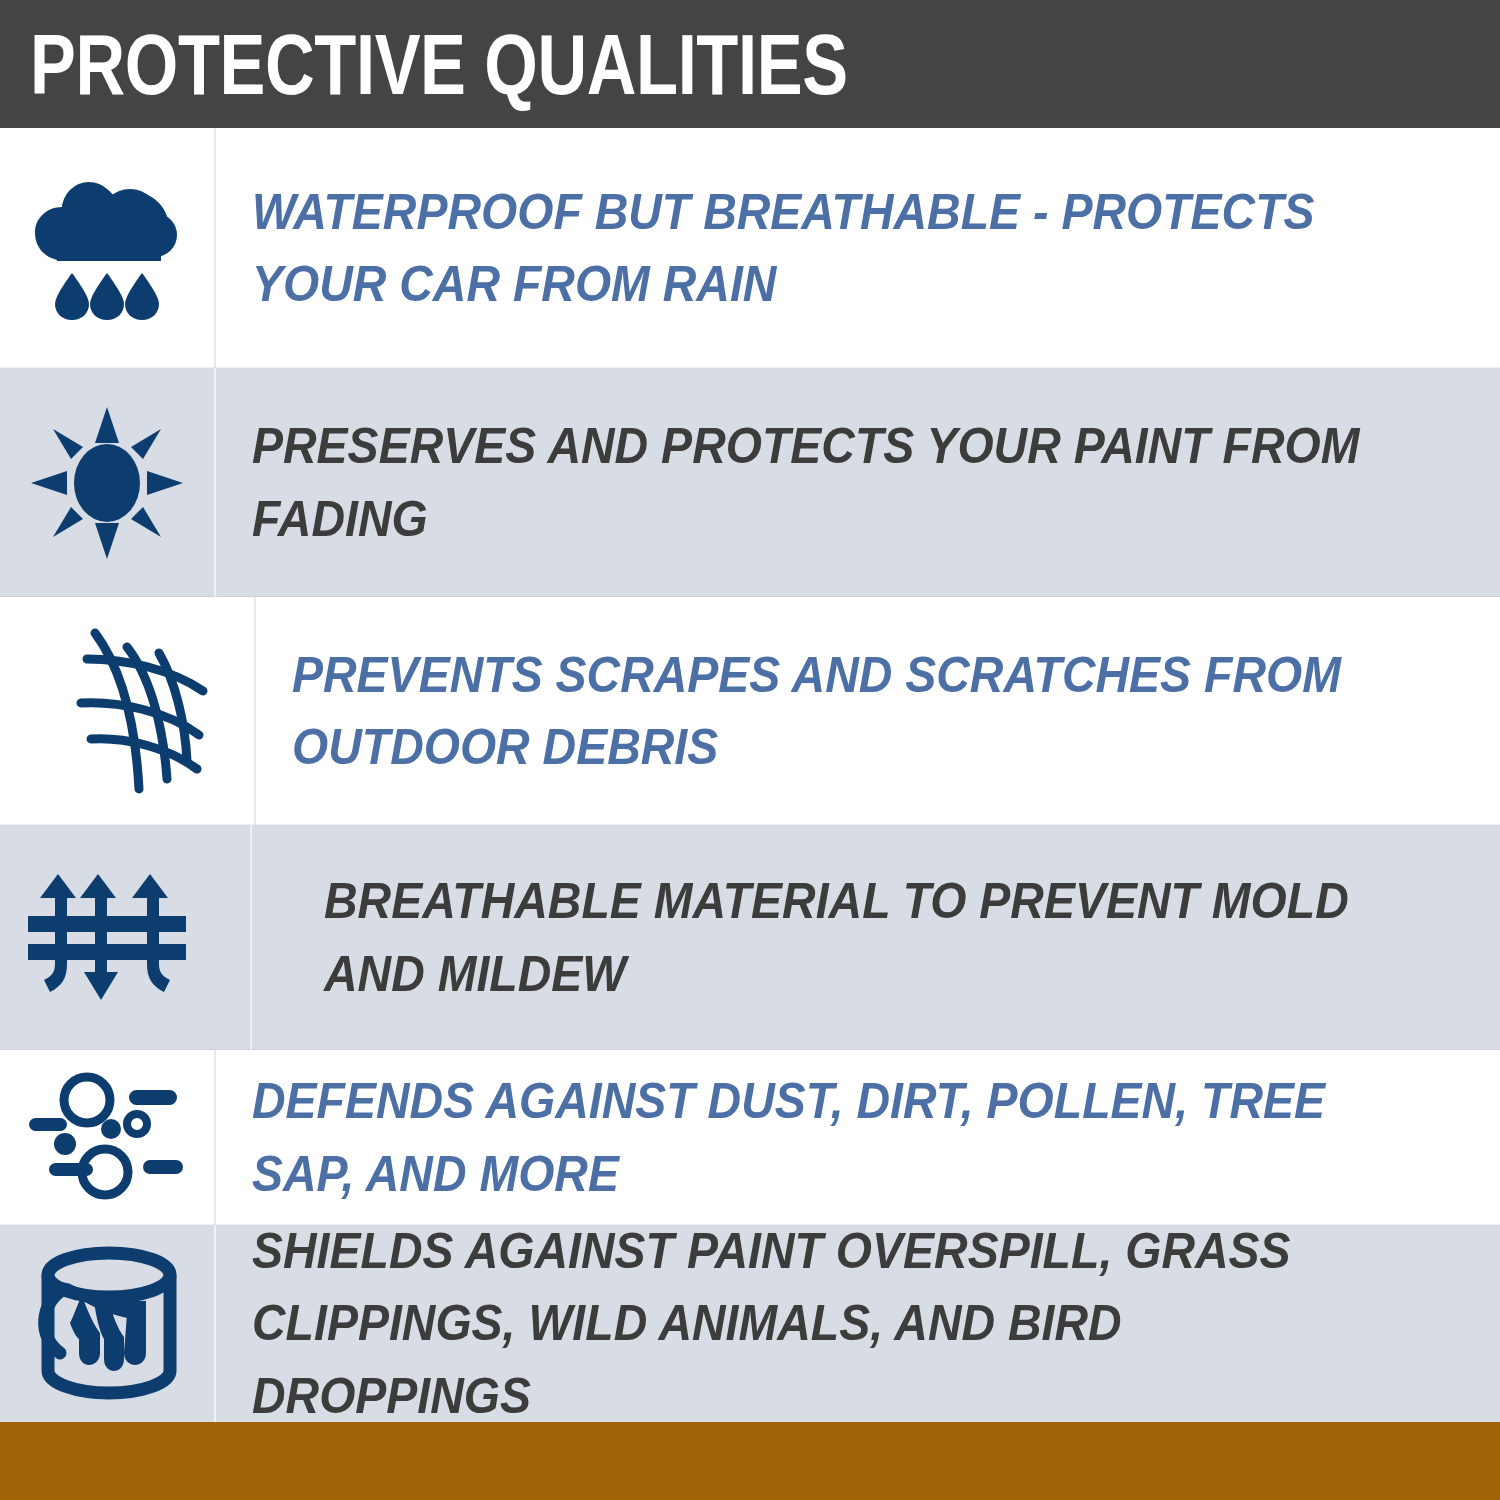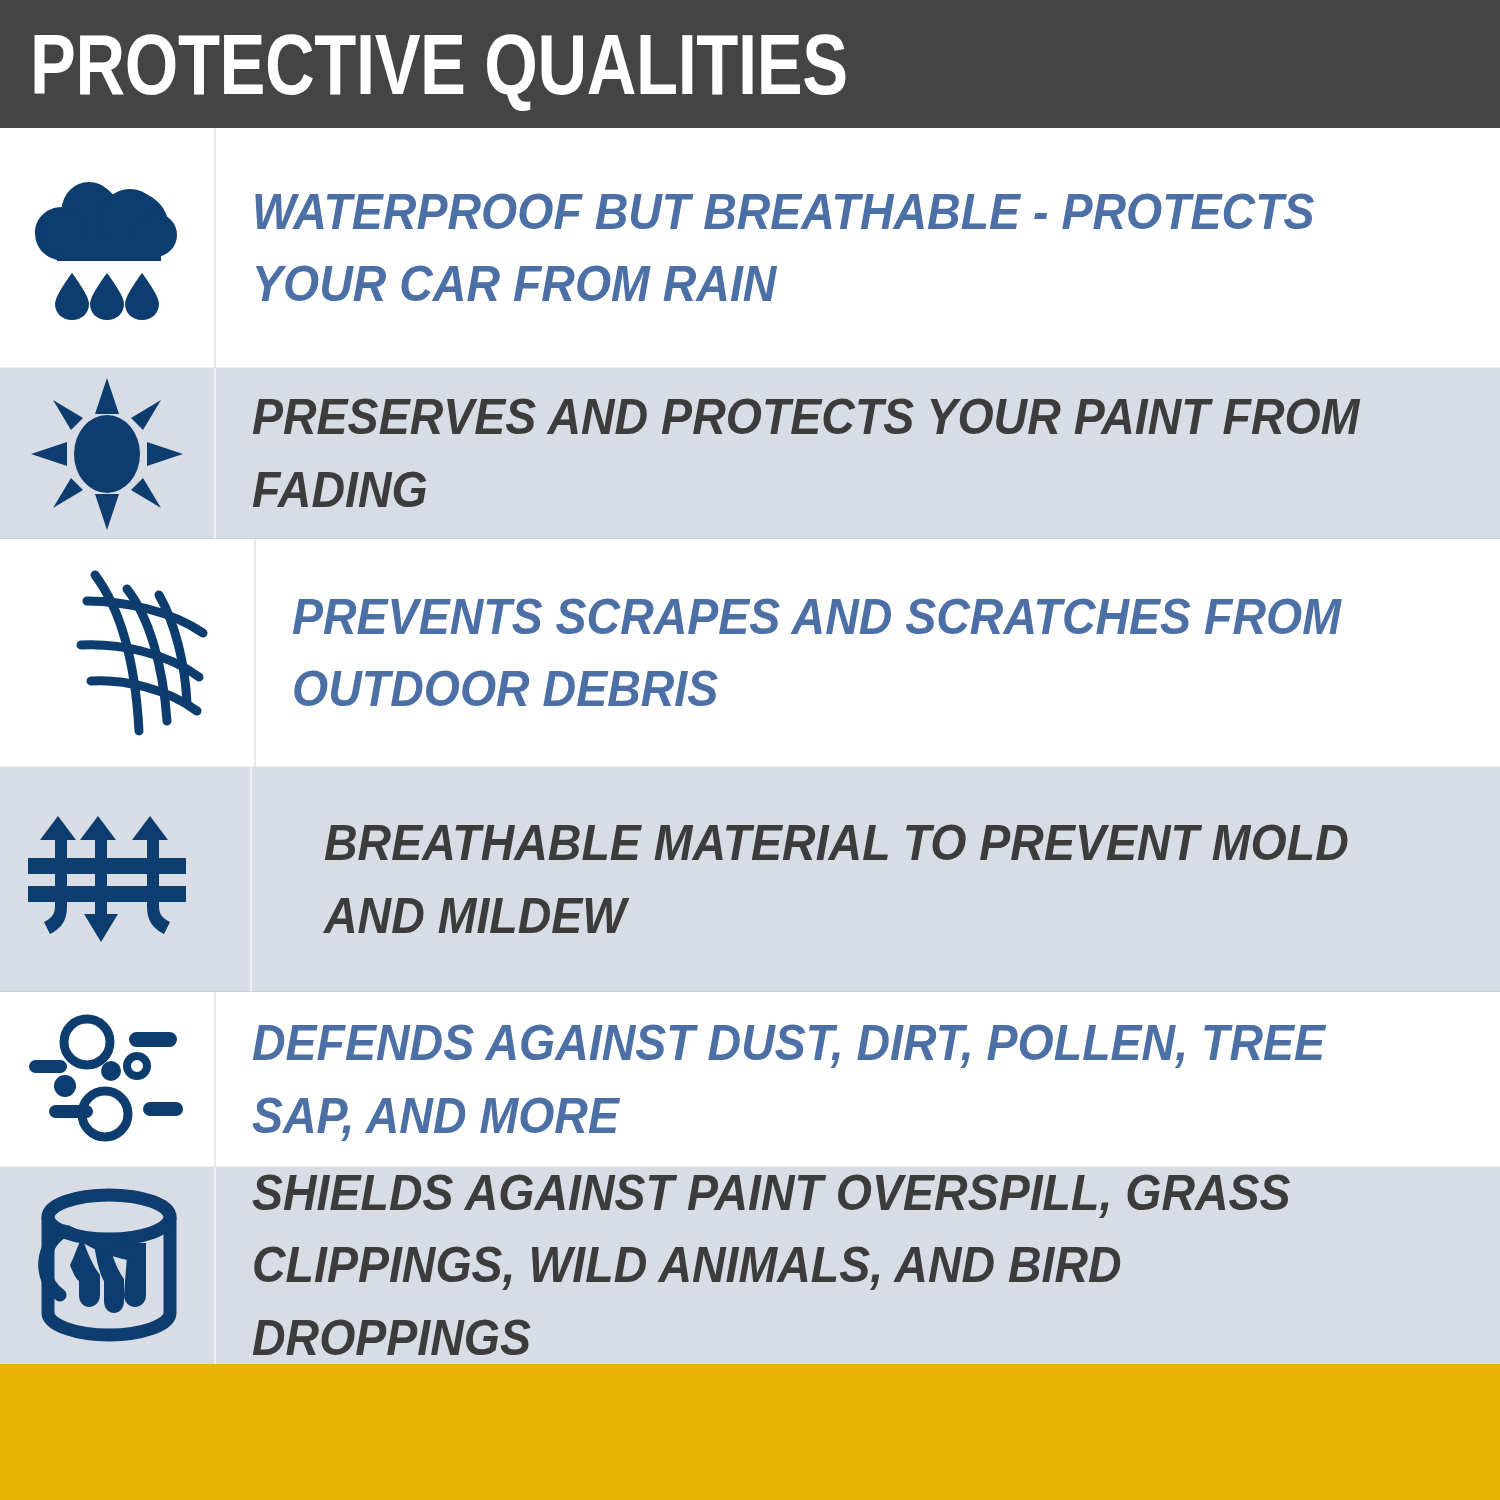--- a/index.html
+++ b/index.html
@@ -13,21 +13,21 @@
     font-family: "Liberation Sans", sans-serif;
     overflow: hidden;
   }
 
   #infographic {
     position: relative;
     width: 1500px;
     height: 1500px;
     display: flex;
     flex-direction: column;
-    background: #eab308;
+    background: #a16207;
   }
 
   
   .header-bar {
     flex: 0 0 128px;
     height: 128px;
     background: #444444;
     display: flex;
     align-items: center;
     padding-left: 30px;
@@ -55,21 +55,21 @@
     display: flex;
     align-items: stretch;
     position: relative;
     box-sizing: border-box;
   }
   .feature-row.bg-white { background: #ffffff; }
   .feature-row.bg-tint  { background: #d8dce5; }
 
   
   .row-h1 { height: 240px; }
-  .row-h2 { height: 171px; }
+  .row-h2 { height: 229px; }
   .row-h3 { height: 228px; padding-left: 40px; }
   .row-h4 { height: 225px; gap: 36px; }
   .row-h5 { height: 175px; }
   .row-h6 { height: 197px; }
 
   .icon-cell {
     flex: 0 0 214px;
     width: 214px;
     display: flex;
     align-items: center;

